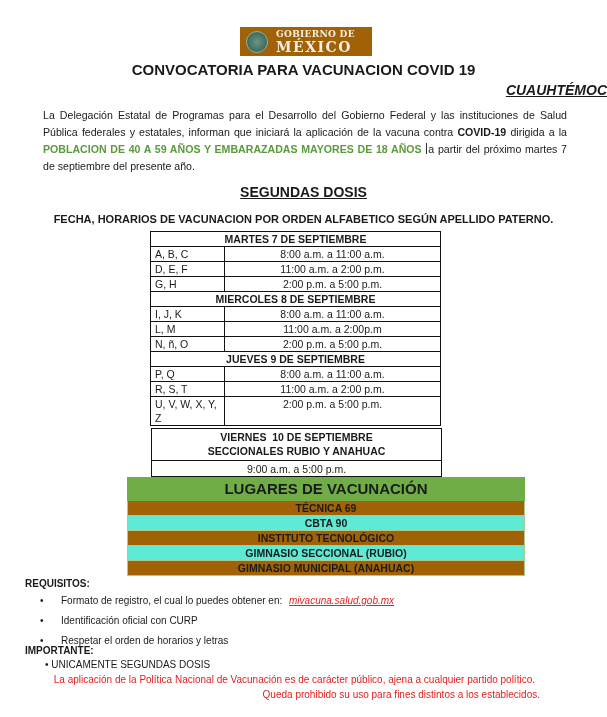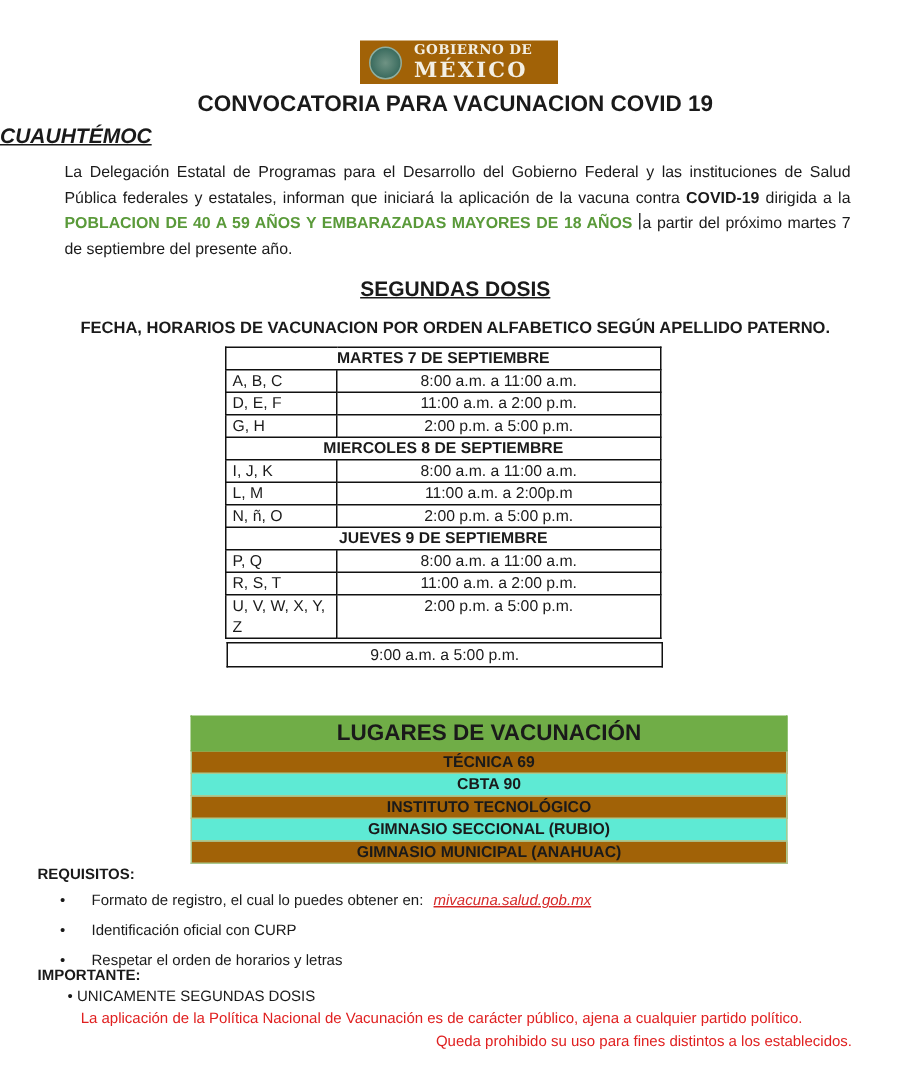--- a/index.html
+++ b/index.html
@@ -13,21 +13,21 @@
   }
   .logo .seal {
     width: 22px; height: 22px; border-radius: 50%; border: 1px solid #8fae9f;
     box-sizing: border-box; background: radial-gradient(circle, #6f9384 0%, #3b6c5f 70%);
   }
   .logo .logo-text { margin-left: 8px; color: #f3efe4; font-family: "DejaVu Serif", "Liberation Serif", serif; line-height: 1; }
   .logo .l1 { font-size: 9px; font-weight: bold; letter-spacing: 0.3px; }
   .logo .l2 { font-size: 14px; font-weight: bold; letter-spacing: 1.5px; margin-top: 1px; }
 
   .title { position: absolute; left: 0; width: 607px; top: 61px; text-align: center; font-size: 15px; font-weight: bold; }
-  .subtitle { position: absolute; left: 0; width: 607px; top: 82px; text-align: left; font-size: 14px; font-weight: bold; font-style: italic; text-decoration: underline; }
+  .subtitle { position: absolute; left: 0; width: 607px; top: 82px; text-align: right; font-size: 14px; font-weight: bold; font-style: italic; text-decoration: underline; }
   .intro {
     position: absolute; left: 43px; width: 524px; top: 107px; font-size: 10.6px; line-height: 17px; text-align: justify;
   }
   .intro b { font-weight: bold; }
   .intro .green { color: #5a9a3a; font-weight: bold; }
   .cursor { display: inline-block; width: 1px; height: 11px; background: #333; vertical-align: -1px; margin: 0 1px; }
 
   .section-title { position: absolute; left: 0; width: 607px; top: 184px; text-align: center; font-size: 14px; font-weight: bold; text-decoration: underline; }
   .table-caption { position: absolute; left: 0; width: 607px; top: 213px; text-align: center; font-size: 11px; font-weight: bold; }
 
@@ -57,21 +57,21 @@
 
   .req-label { position: absolute; left: 25px; top: 578px; font-size: 10px; font-weight: bold; }
   .req-list { position: absolute; left: 40px; top: 594px; font-size: 10px; }
   .req-item { position: relative; height: 20px; line-height: 14px; padding-left: 21px; }
   .req-item .bullet { position: absolute; left: 0; top: 0; font-size: 10px; }
   .link { color: #d62828; font-style: italic; text-decoration: underline; margin-left: 4px; }
   .imp-label { position: absolute; left: 25px; top: 645px; font-size: 10px; font-weight: bold; }
   .imp-item { position: absolute; left: 45px; top: 659px; font-size: 10px; }
   .notice { position: absolute; left: 0; width: 540px; text-align: right; font-size: 10px; color: #e02020; }
   .notice.n1 { top: 674px; left: 5px; width: 530px; }
-  .notice.n2 { top: 689px; left: 0; width: 540px; padding-left: 28px; }
+  .notice.n2 { top: 689px; left: 0; width: 540px; }
 </style>
 </head>
 <body>
 
 <div class="logo">
   <div class="seal"></div>
   <div class="logo-text">
     <div class="l1">GOBIERNO DE</div>
     <div class="l2">MÉXICO</div>
   </div>
@@ -134,20 +134,26 @@
       </tr>
     <tr class="tall">
         <td class="letters">U, V, W, X, Y, Z</td>
         <td class="time">2:00 p.m. a 5:00 p.m.</td>
       </tr>
   </tbody>
 </table>
 
 <table class="viernes">
   <tbody>
+    <tr>
+      <td class="vday">
+        <div style="white-space: pre;">VIERNES  10 DE SEPTIEMBRE</div>
+        <div>SECCIONALES RUBIO Y ANAHUAC</div>
+      </td>
+    </tr>
     <tr>
         <td class="vtime">9:00 a.m. a 5:00 p.m.</td>
       </tr>
   </tbody>
 </table>
 
 <table class="places">
   <tbody>
     <tr>
         <td class="head">LUGARES DE VACUNACIÓN</td>

